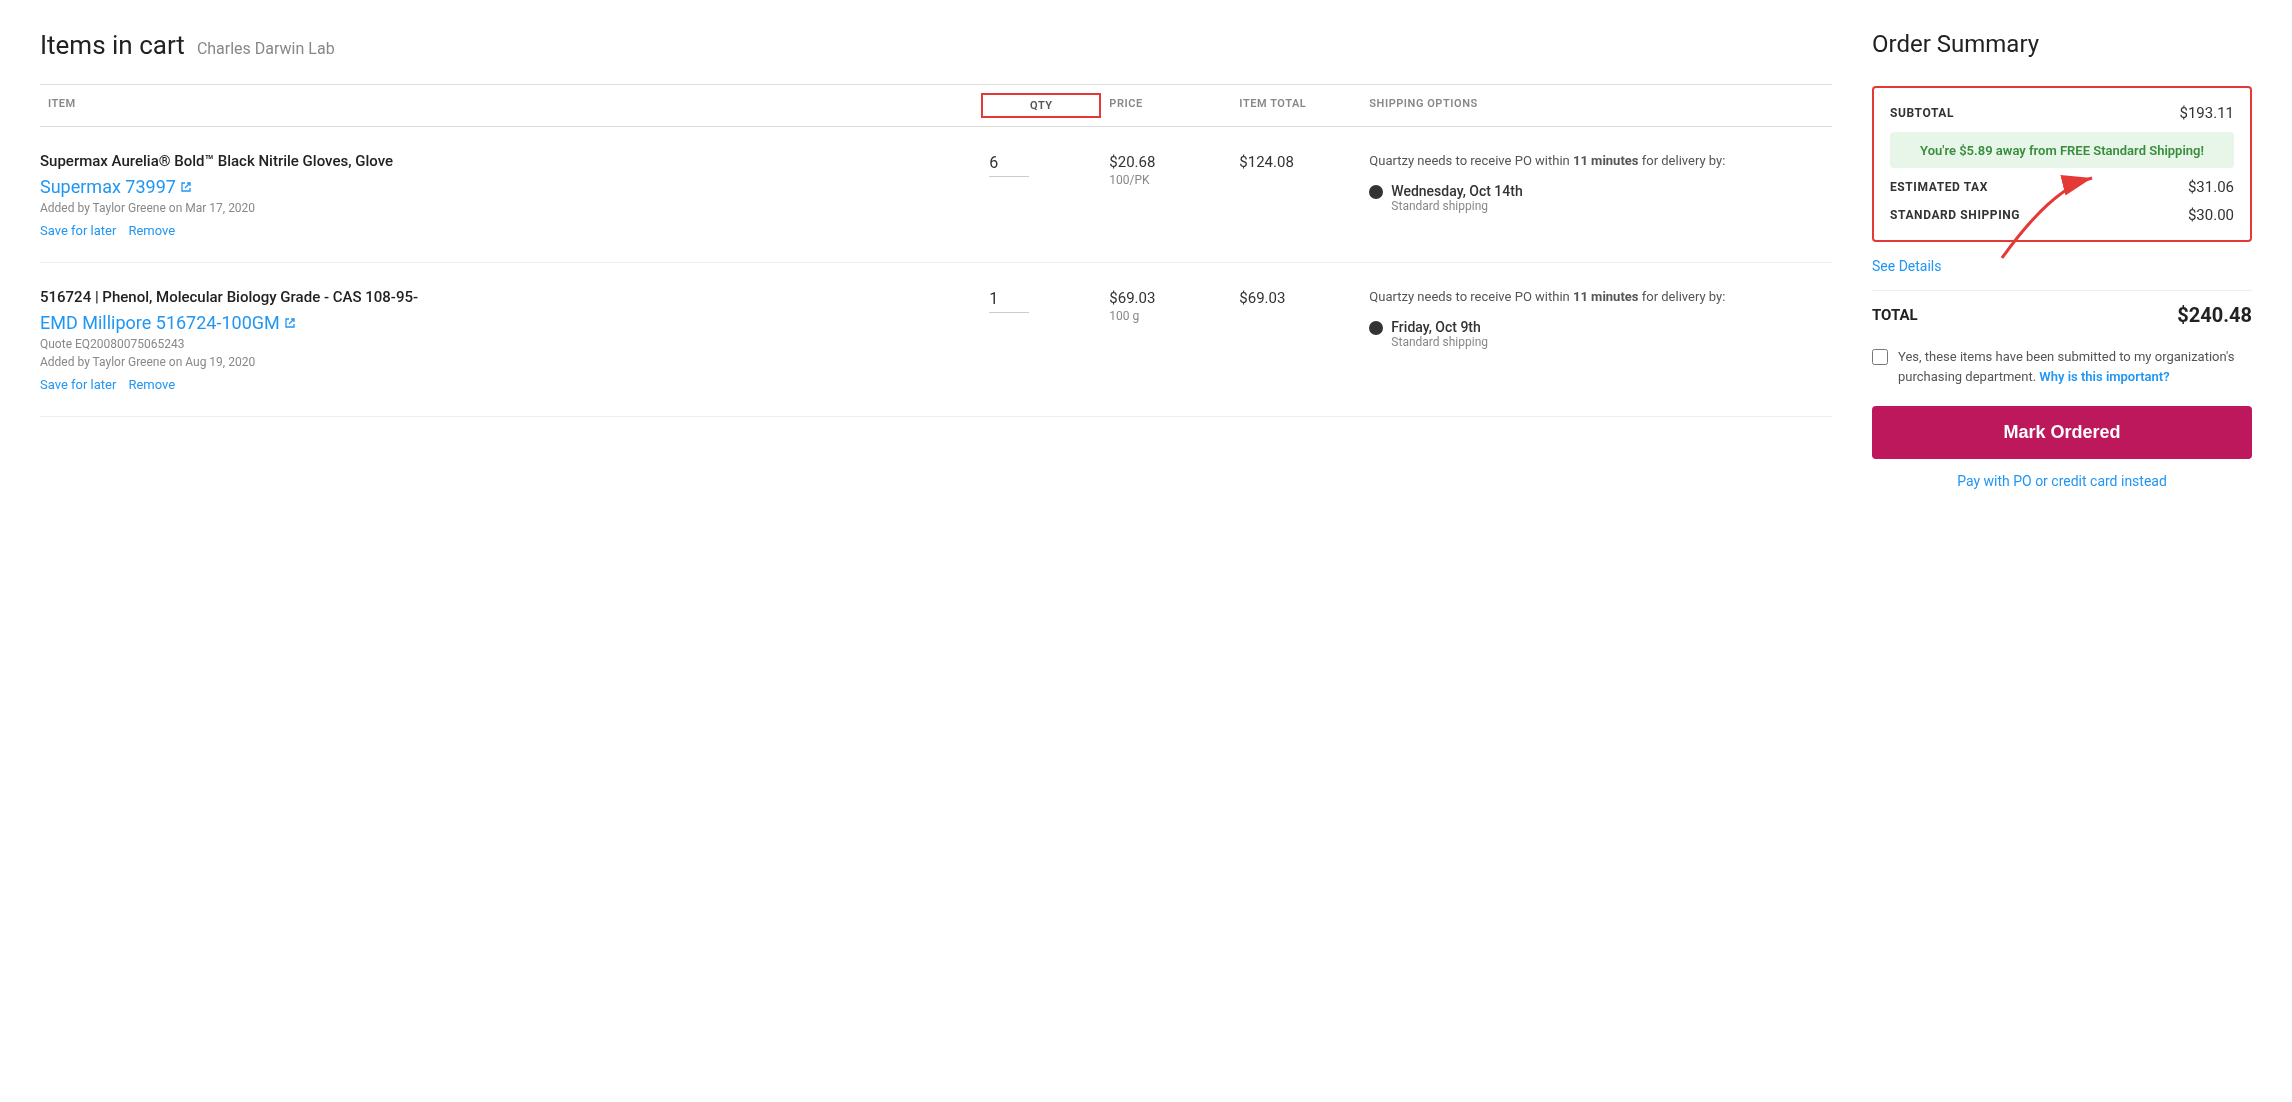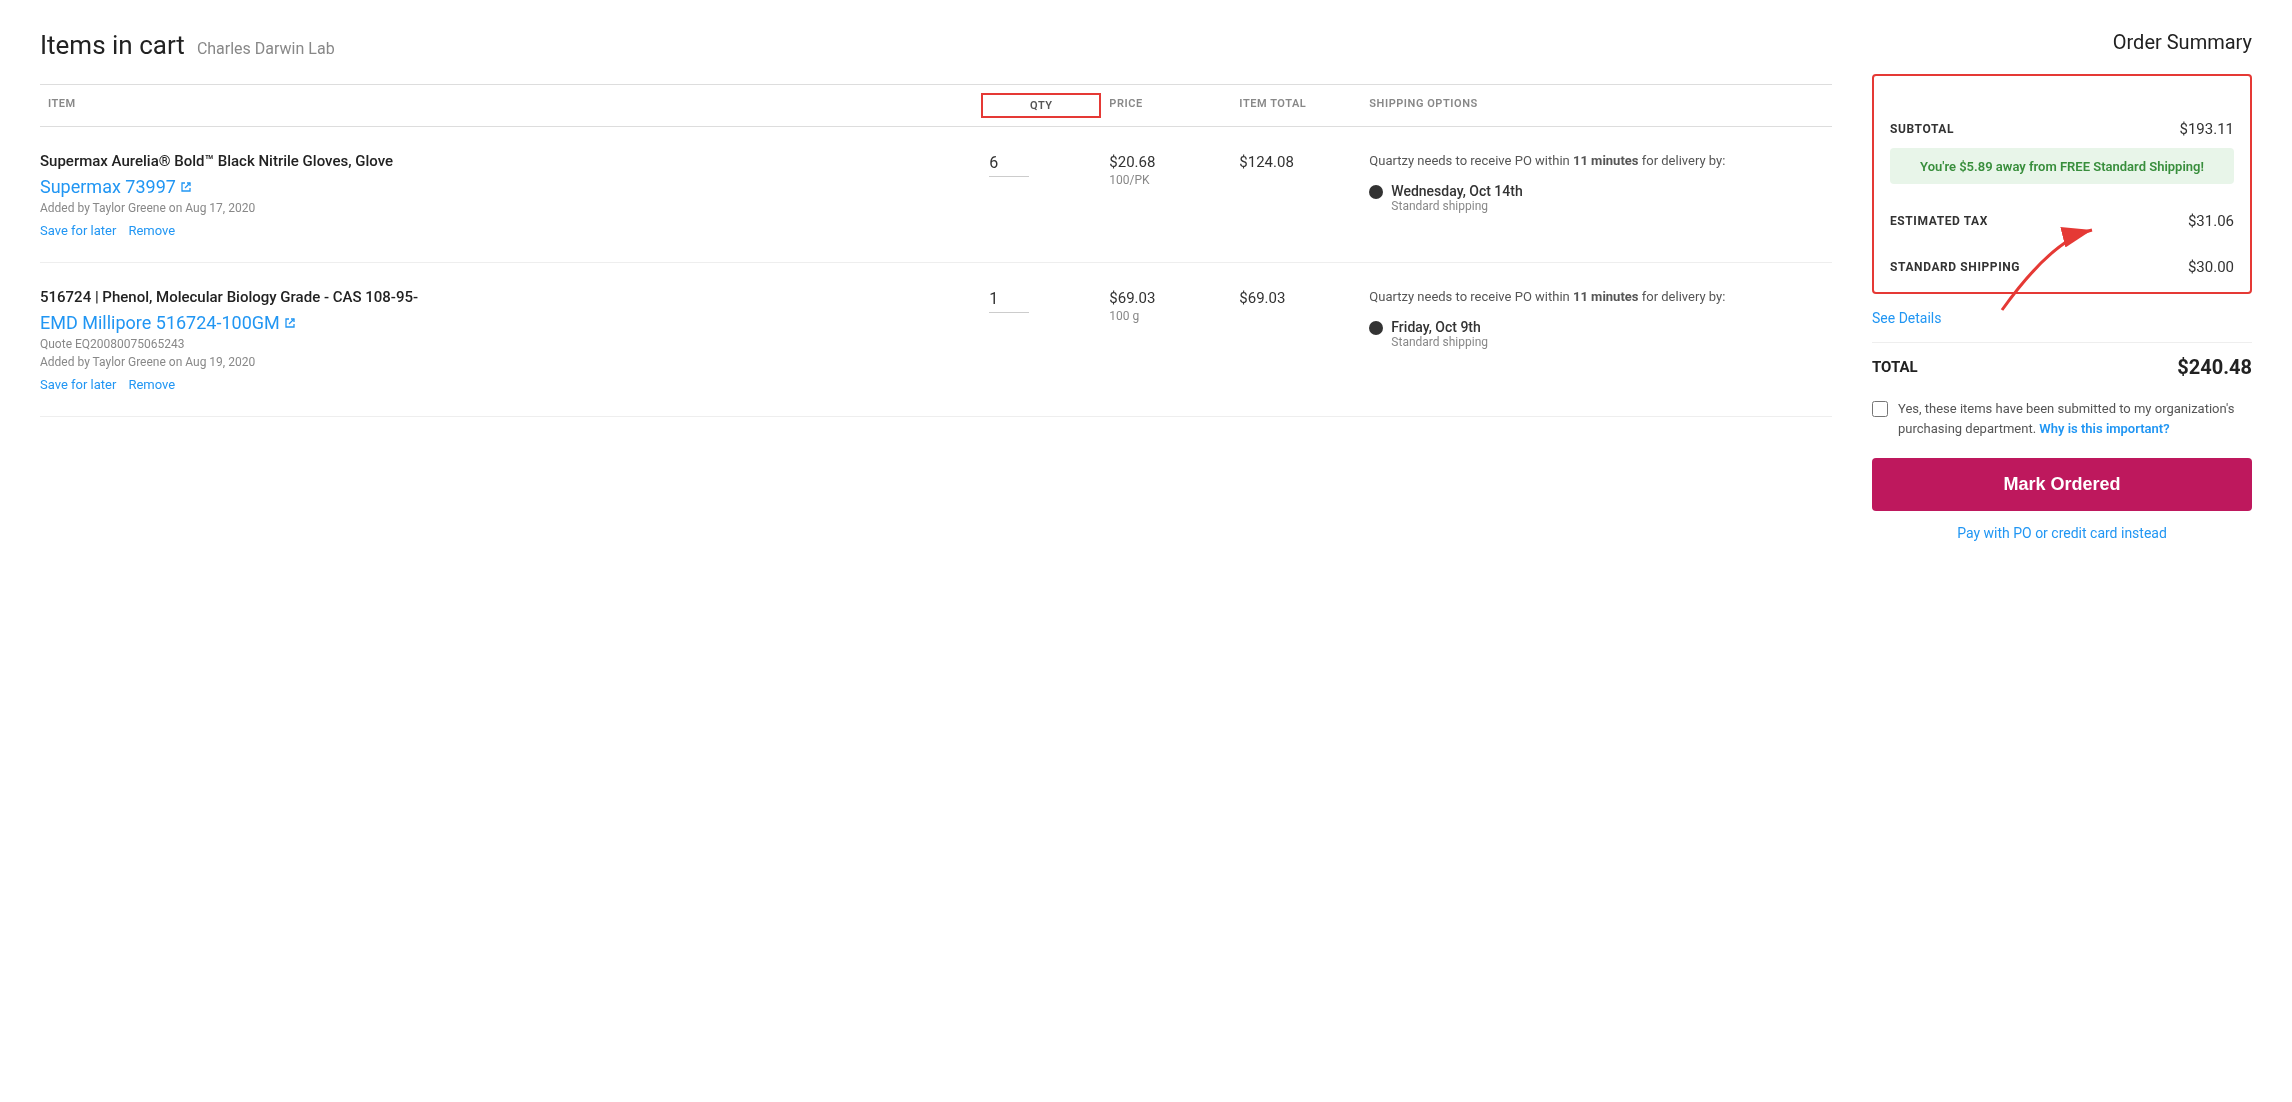--- a/index.html
+++ b/index.html
@@ -189,38 +189,37 @@
     }
     .footer-link {
       font-size: 13px;
       color: #2196F3;
       cursor: pointer;
       text-decoration: none;
     }
 
     
     .order-summary-title {
-      font-size: 20px;
+      font-size: 24px;
       font-weight: 400;
       color: #222;
-      margin-bottom: 20px;
-      text-align: right;
+      margin-bottom: 28px;
+      text-align: left;
     }
     .summary-box {
       border: 2px solid #e53935;
       border-radius: 4px;
       padding: 16px;
       margin-bottom: 16px;
     }
     .summary-row {
       display: flex;
       justify-content: space-between;
       align-items: center;
       margin-bottom: 10px;
-      margin-top: 28px;
     }
     .summary-row:last-child {
       margin-bottom: 0;
     }
     .summary-label {
       font-size: 12px;
       font-weight: 700;
       color: #333;
       text-transform: uppercase;
       letter-spacing: 0.05em;
@@ -340,21 +339,21 @@
       <div>
         <div class="item-name">Supermax Aurelia® Bold™ Black Nitrile Gloves, Glove</div>
         <div class="item-supplier">
           Supermax 73997
           <svg width="12" height="12" viewBox="0 0 12 12" fill="none">
             <path d="M5 2H2v8h8V7" stroke="#2196F3" stroke-width="1.3"></path>
             <path d="M7 2h3v3" stroke="#2196F3" stroke-width="1.3"></path>
             <line x1="10" y1="2" x2="5" y2="7" stroke="#2196F3" stroke-width="1.3"></line>
           </svg>
         </div>
-        <div class="item-added-by">Added by Taylor Greene on Aug 17, 2020</div>
+        <div class="item-added-by">Added by Taylor Greene on Mar 17, 2020</div>
         <div class="item-actions">
           <a class="item-action-link">Save for later</a>
           <a class="item-action-link">Remove</a>
         </div>
       </div>
       <div>
         <div class="item-qty">6</div>
         <div class="item-qty-divider"></div>
       </div>
       <div class="item-price">

